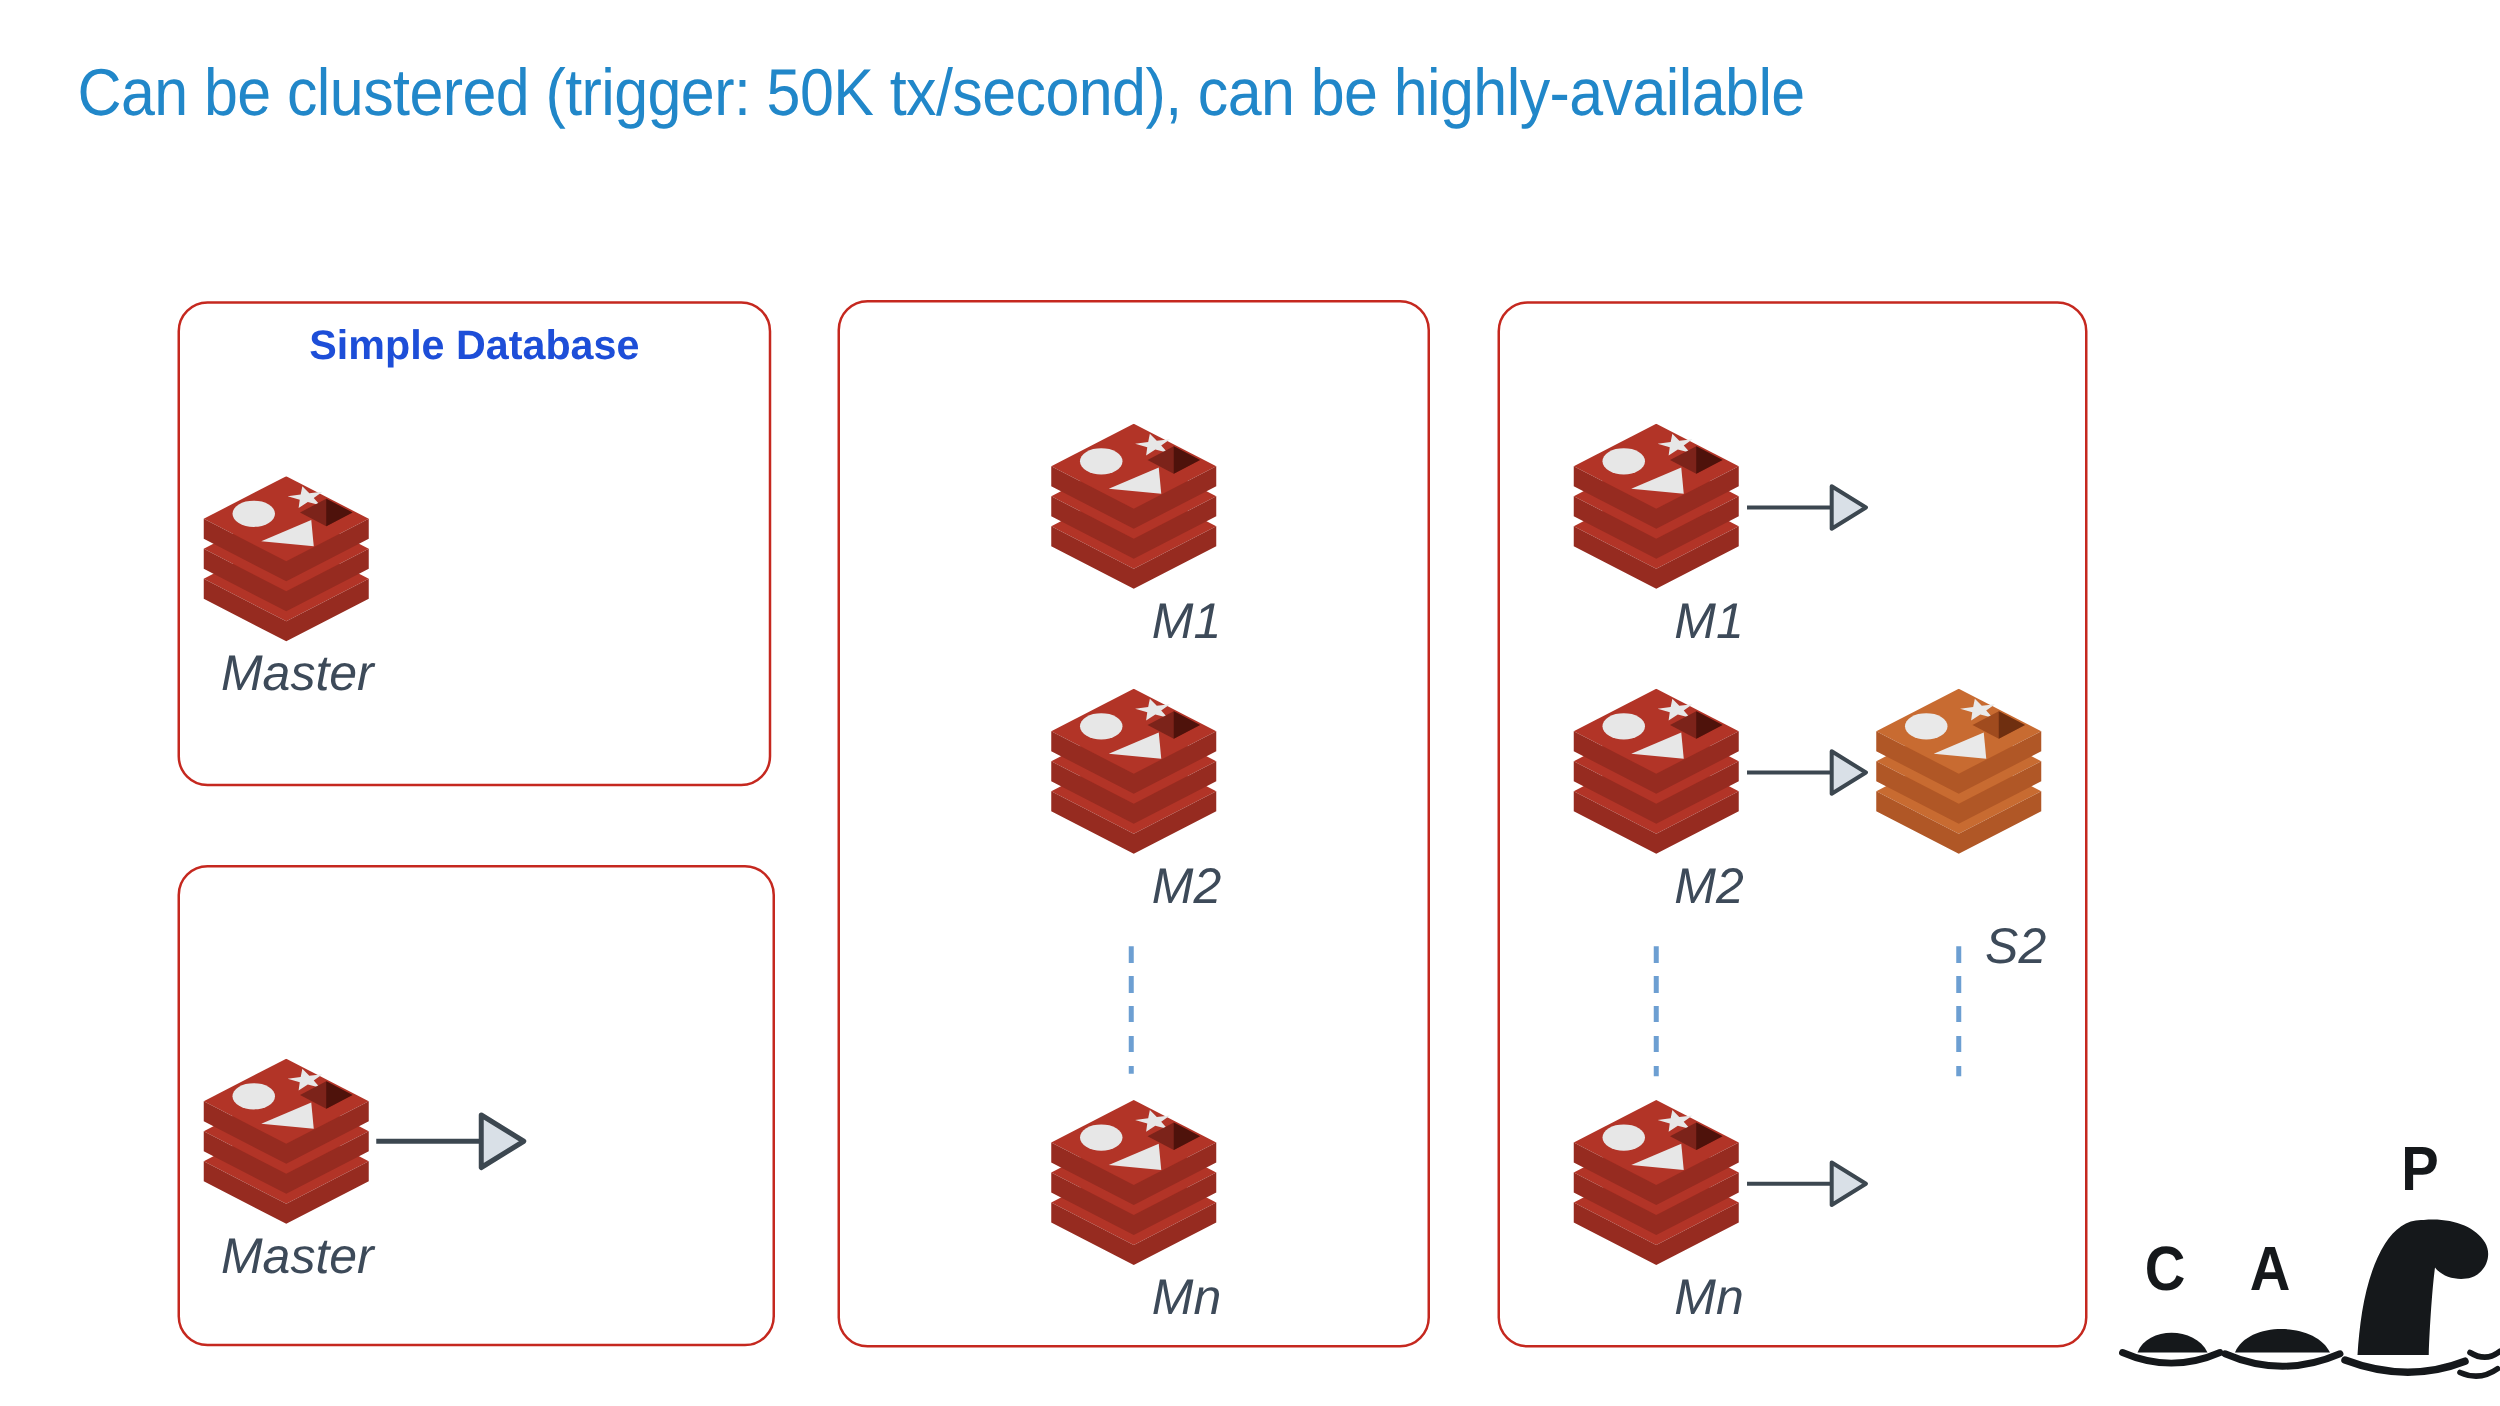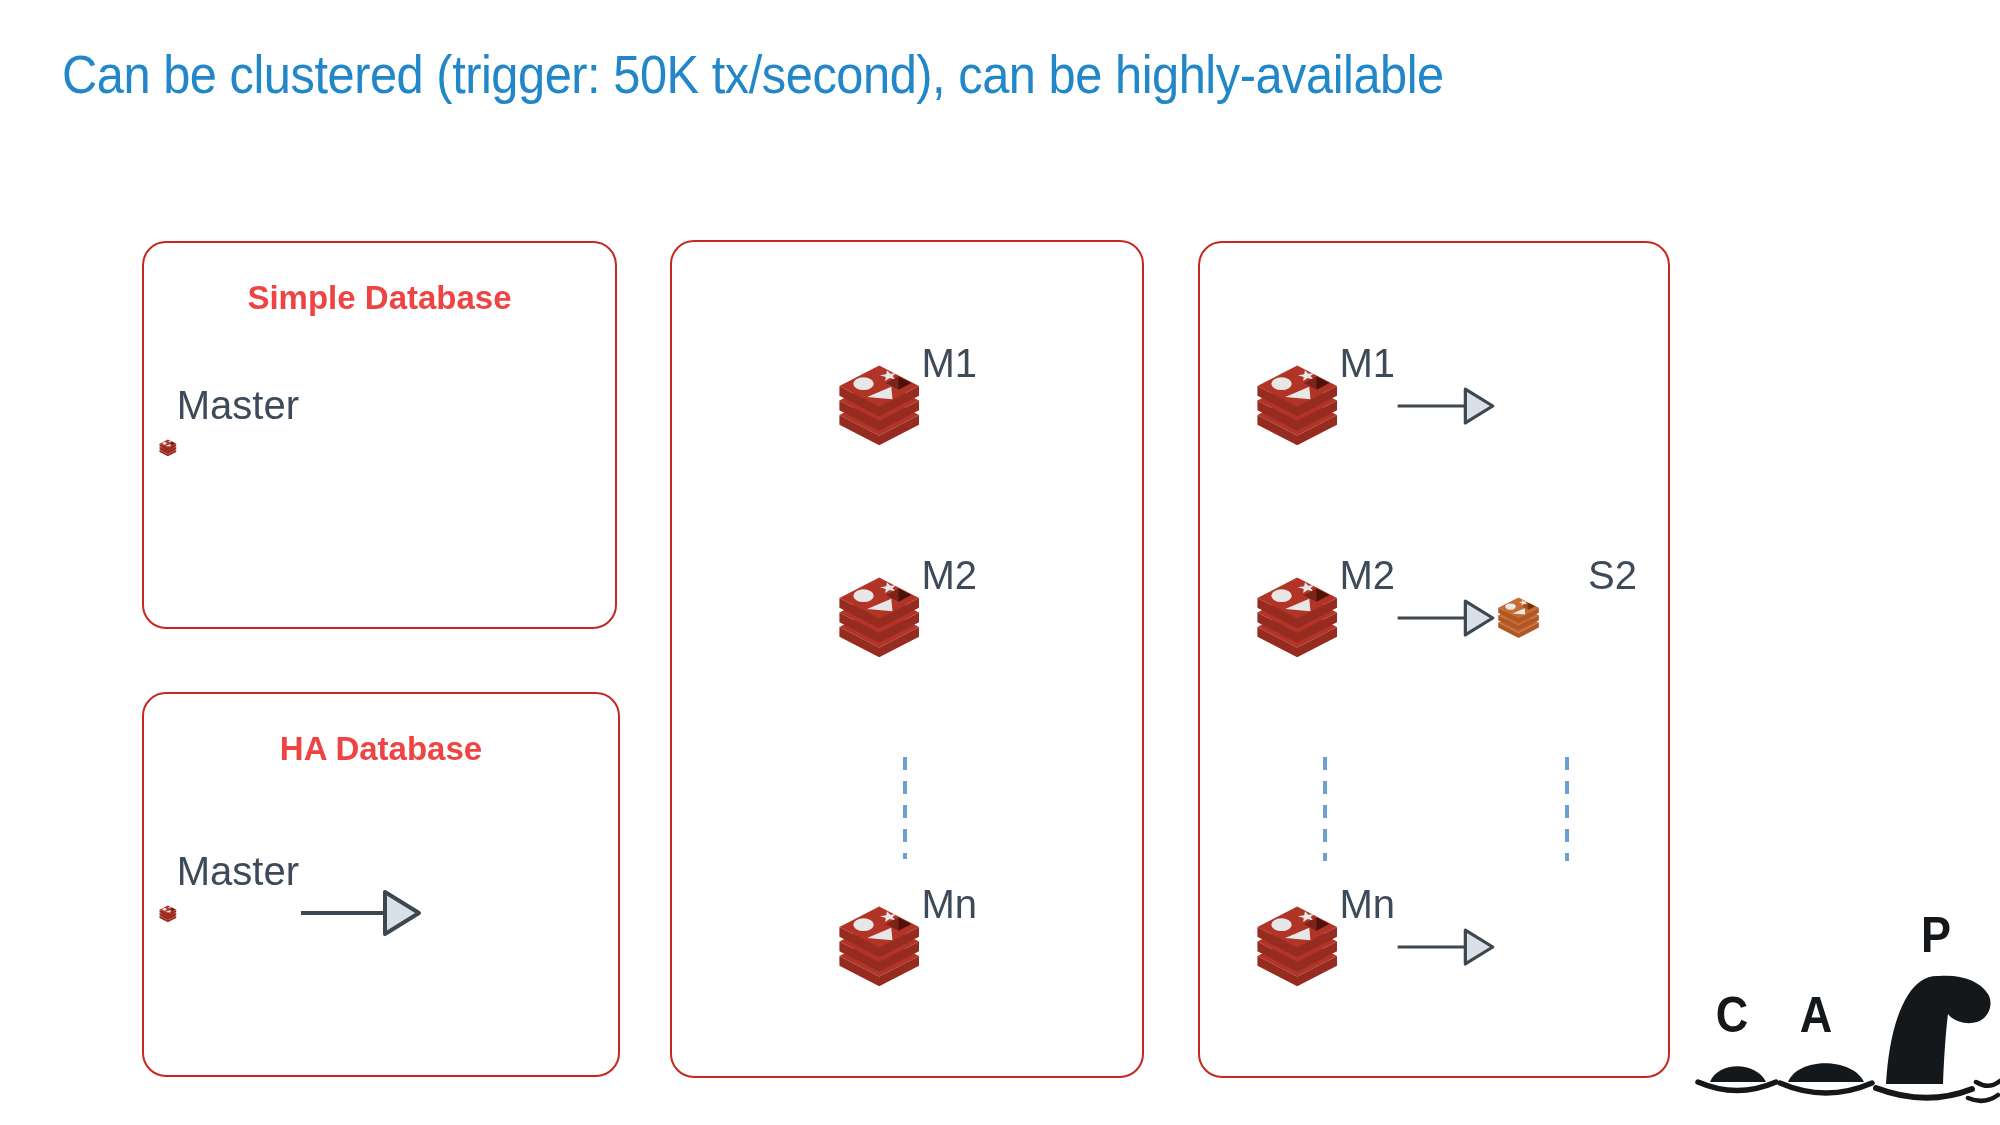--- a/index.html
+++ b/index.html
@@ -10,24 +10,24 @@
   .slide-title {
     position:absolute; left:62px; top:44px;
     font-size:53px; font-weight:400; letter-spacing:-0.5px;
     color:#2187c9; white-space:nowrap;
     transform:scaleX(0.92); transform-origin:left center;
   }
   .panel {
     position:absolute; border:2px solid #c5281f; border-radius:24px; background:#ffffff;
   }
   .panel-title {
-    margin-top:36px; text-align:center;
-    font-size:33px; font-weight:700; color:#ef4444; white-space:nowrap;
+    margin-top:14px; text-align:center;
+    font-size:33px; font-weight:700; color:#1d4ed8; white-space:nowrap;
   }
-  .node { position:absolute; width:140px; display:flex; flex-direction:row; align-items:flex-start; }
+  .node { position:absolute; width:140px; display:flex; flex-direction:column; align-items:flex-end;font-style:italic; }
   .node-label {
     margin-top:2px; line-height:44px; font-size:40px; font-weight:400;
     color:#3d4a59; white-space:nowrap; text-align:center;
   }
   .redis { display:block; }
   .redis.red    { --top:#b23427; --side:#962b20; --cubeL:#7c231a; --cubeR:#4e120b; --shape:#e7e7e7; }
   .redis.orange { --top:#c86b31; --side:#b05726; --cubeL:#a04b1e; --cubeR:#6f2f10; --shape:#e9e9e9; }
   .arrow { position:absolute; }
   .dashes {
     position:absolute; width:4px;
@@ -76,21 +76,20 @@
     <div class="panel-title">Simple Database</div>
     <div class="node" style="left:15px; top:138px;">
       <svg class="redis red" viewBox="0 0 140 134" width="140" height="134">
           <use href="#redis-stack"></use>
         </svg>
       <div class="node-label">Master</div>
     </div>
   </section>
 
   <section class="panel" style="left:142px; top:692px; width:474px; height:381px;">
-    <div class="panel-title">HA Database</div>
     <div class="node" style="left:15px; top:153px;">
       <svg class="redis red" viewBox="0 0 140 134" width="140" height="134">
           <use href="#redis-stack"></use>
         </svg>
       <div class="node-label">Master</div>
     </div>
     <svg class="arrow" style="left:155px; top:188px;" viewBox="0 0 124 62" width="124" height="62">
         <use href="#repl-arrow"></use>
       </svg>
   </section>

